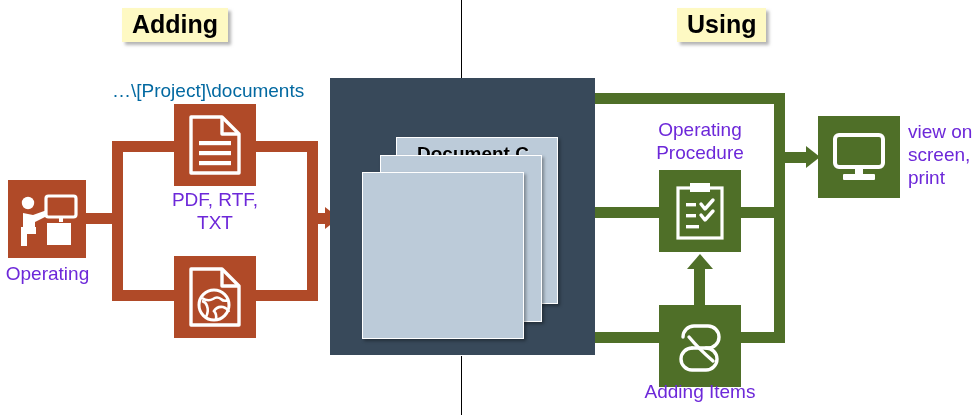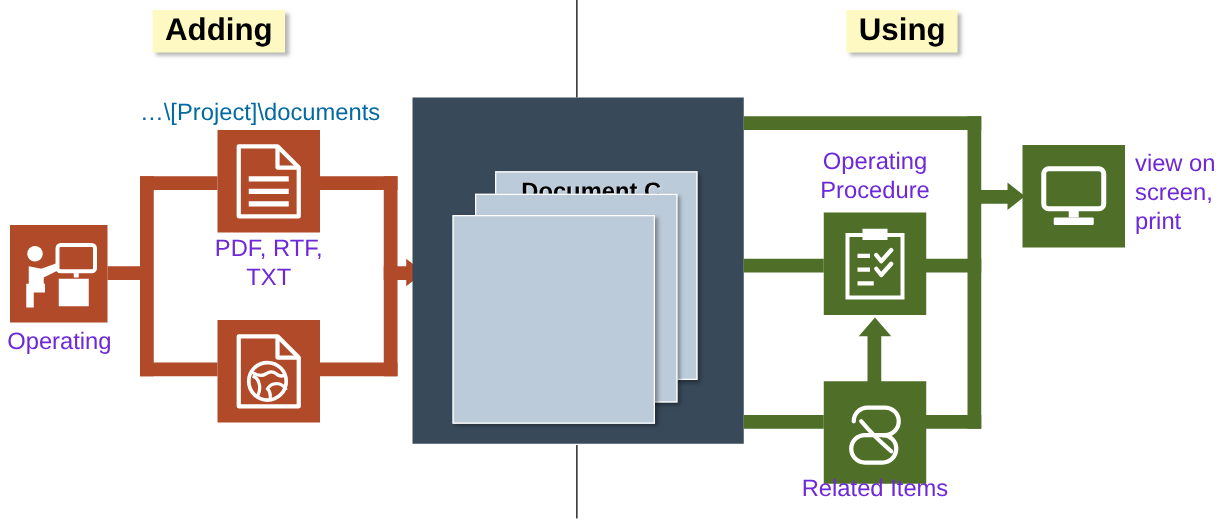--- a/index.html
+++ b/index.html
@@ -231,21 +231,21 @@
     </svg>
   </div>
 
   <div class="tile tile-green" style="left:659px; top:305px; width:82px; height:82px;">
     <svg width="62" height="62" viewBox="0 0 62 62">
       <path d="M14 22 a11 11 0 0 1 11 -11 h14 a11 11 0 0 1 0 22 h-16" fill="none" stroke="#FFFFFF" stroke-width="3.4" stroke-linecap="round"></path>
       <path d="M23 33 a11 11 0 0 0 0 22 h14 a11 11 0 0 0 11 -11 a11 11 0 0 0 -11 -11" fill="none" stroke="#FFFFFF" stroke-width="3.4" stroke-linecap="round"></path>
       <path d="M20 22 q10 12 24 24" fill="none" stroke="#FFFFFF" stroke-width="3.4" stroke-linecap="round"></path>
     </svg>
   </div>
-  <div class="caption" style="left:630px; top:380px; width:140px;">Related Items</div>
+  <div class="caption" style="left:630px; top:380px; width:140px;">Adding Items</div>
 
   <div class="tile tile-green" style="left:818px; top:116px; width:82px; height:82px;">
     <svg width="60" height="56" viewBox="0 0 60 56">
       <rect x="6" y="6" width="48" height="32" rx="4" fill="none" stroke="#FFFFFF" stroke-width="4"></rect>
       <rect x="26" y="38" width="8" height="7" fill="#FFFFFF"></rect>
       <rect x="14" y="45" width="32" height="6" rx="1" fill="#FFFFFF"></rect>
     </svg>
   </div>
   <div class="caption caption-left" style="left:908px; top:120px; width:70px;">view on
 screen,

